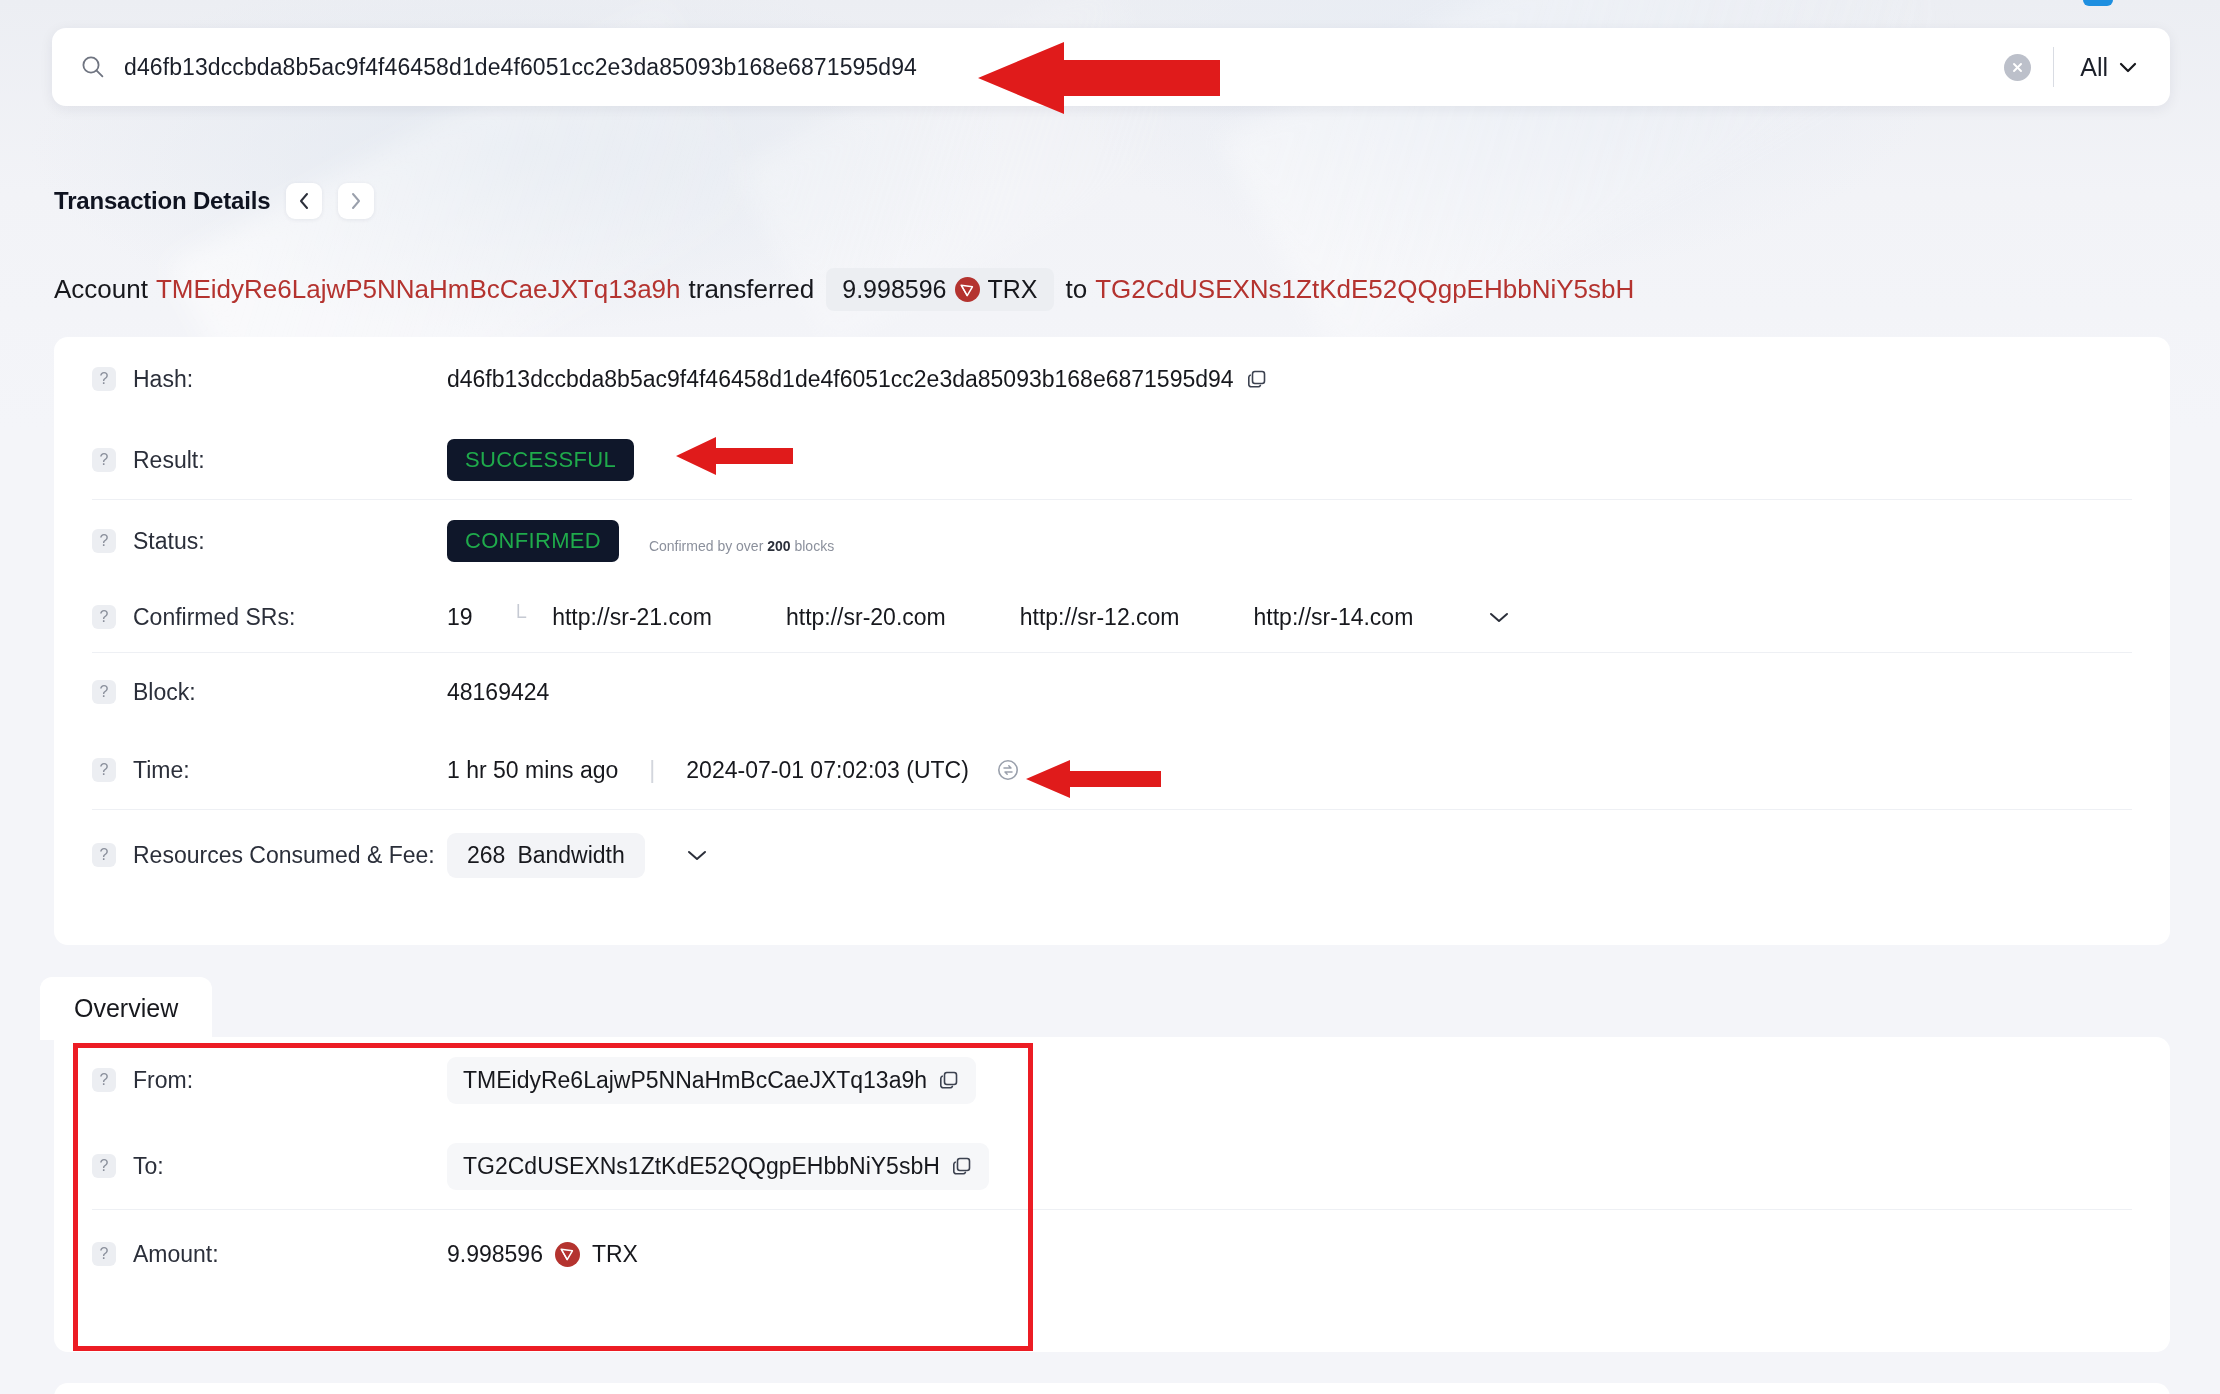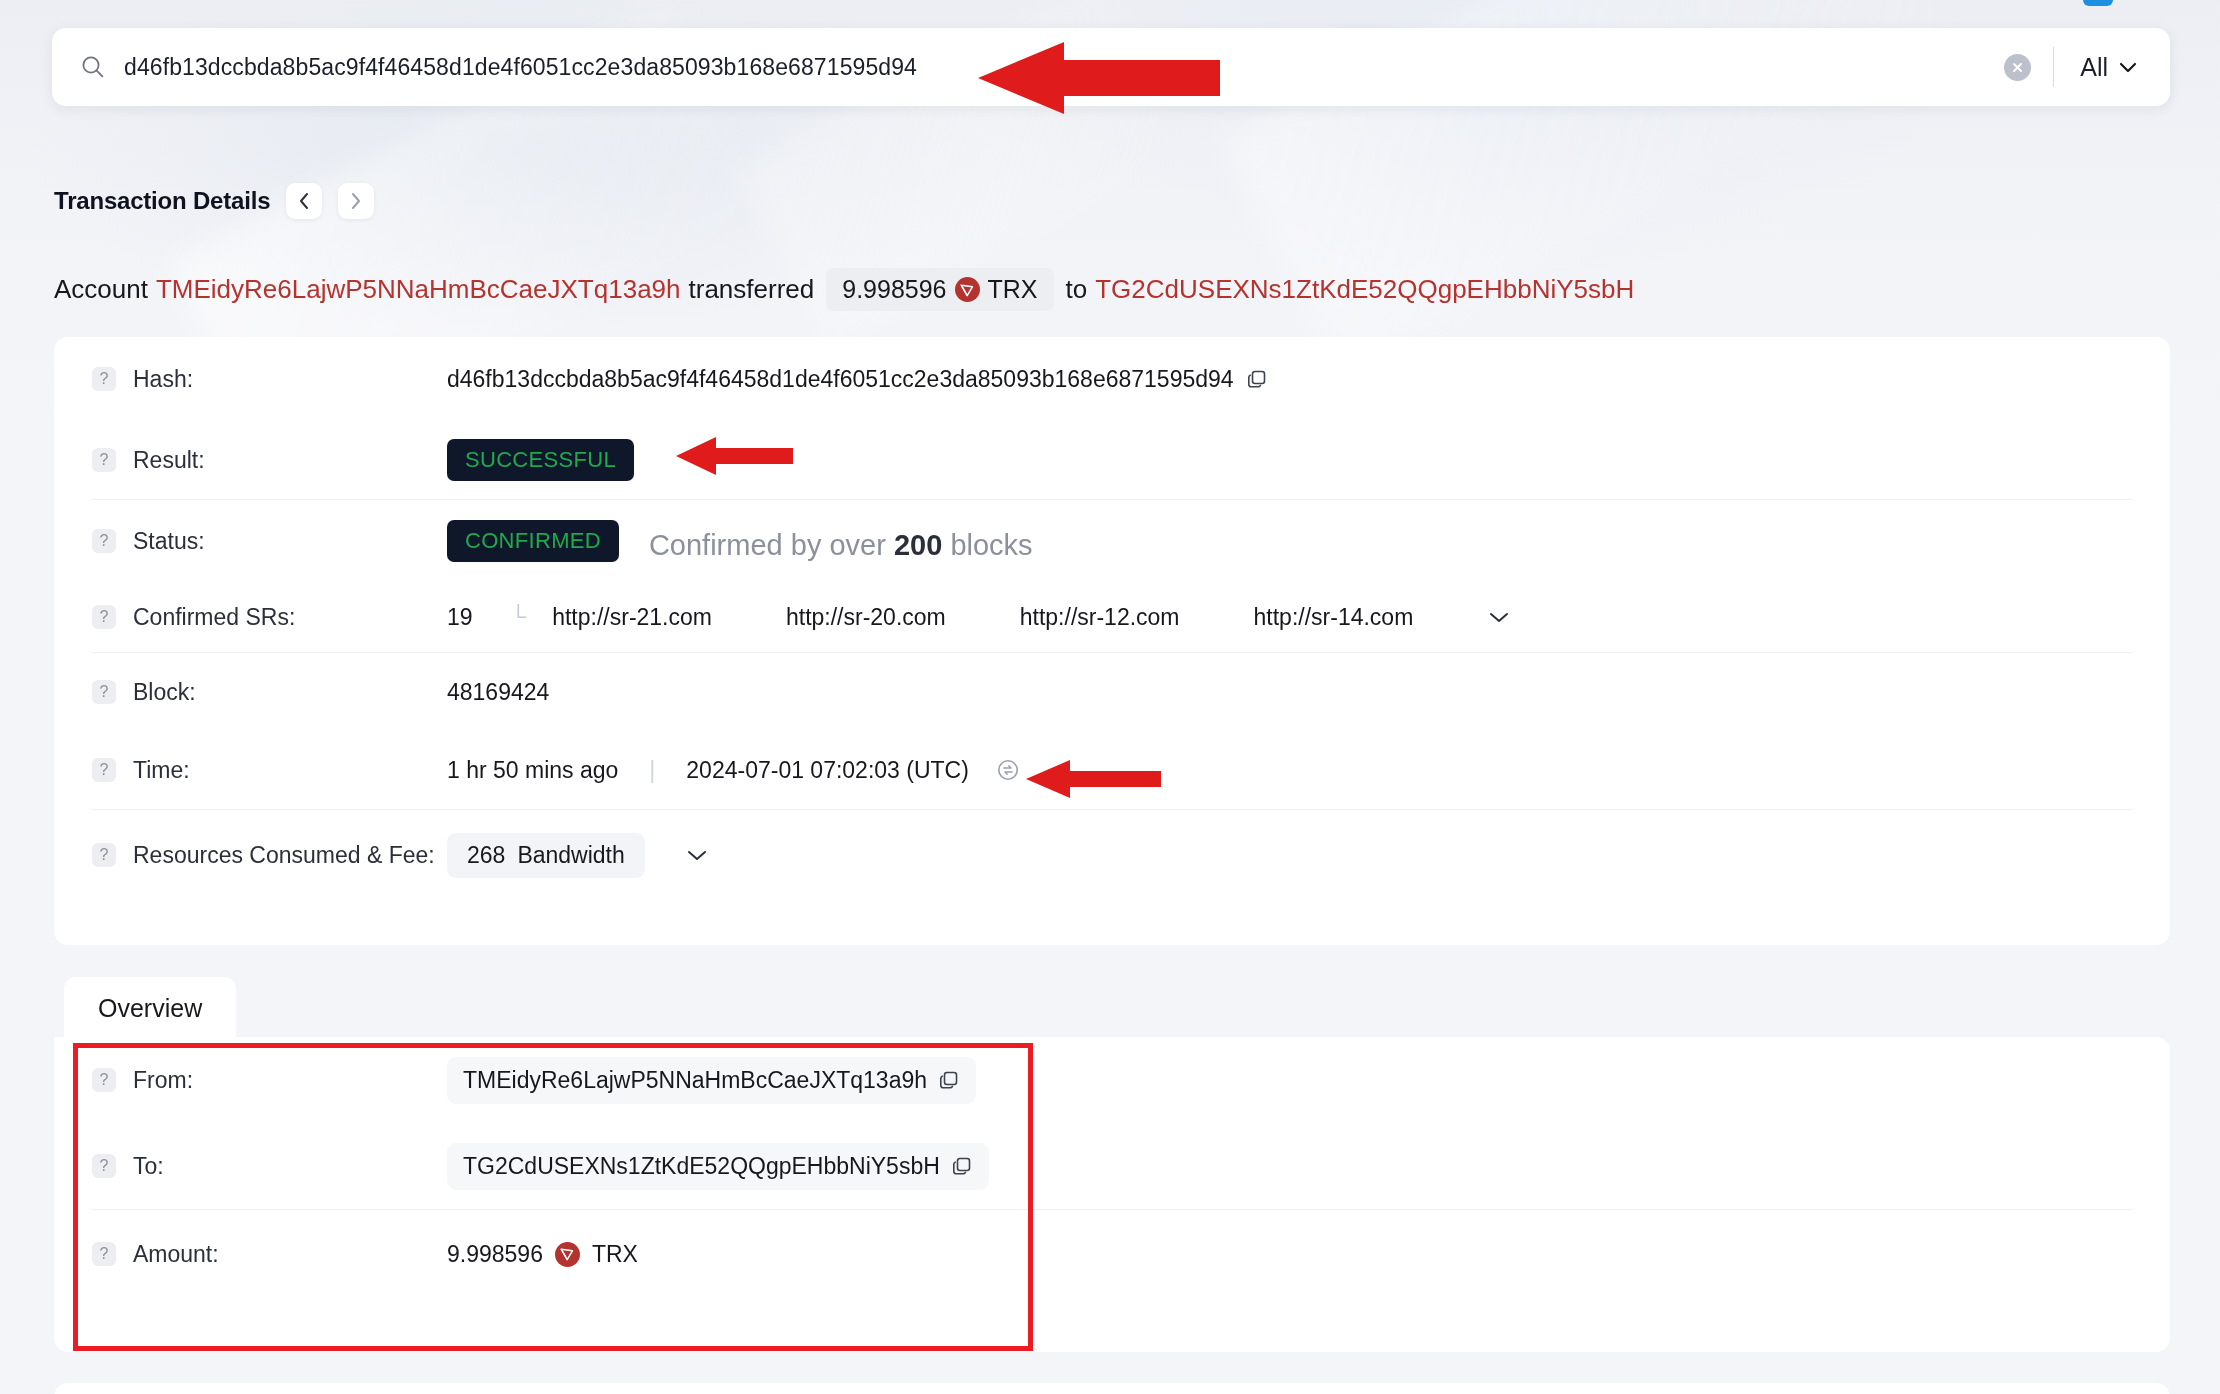--- a/index.html
+++ b/index.html
@@ -177,21 +177,21 @@
   .divider { height: 1px; background: #eef0f4; margin: 0 38px; }
 
   .badge {
     border-radius: 7px;
     padding: 8px 18px;
     font-size: 22px;
     letter-spacing: .3px;
   }
   .badge.green { background: #0f172a; color: #1faa4b; text-align: right; }
 
-  .muted { color: #8b909c; font-size: 29px; margin-top: 9px; }
+  .muted { color: #8b909c; font-size: 14px; margin-top: 9px; }
   .muted b { color: #2b2f3a; font-weight: 700; }
 
   .copy-ico { width: 22px; height: 22px; cursor: pointer; flex: 0 0 auto; }
   .copy-ico svg { display: block; }
 
   .sr-bracket { color: #c6cad3; font-size: 22px; margin: 0 14px 0 26px; }
   .sr-link { font-size: 23px; color: #17181d; margin-right: 62px; cursor: pointer; }
 
   .chev { cursor: pointer; display: inline-flex; }
 
@@ -224,21 +224,21 @@
   .trx-coin svg { display: block; }
   .trx-coin::after {
     content: "";
     position: absolute; left: 46%; top: 52%;
     width: 13px; height: 13px; border-radius: 50%;
     background: #f0b726;
     z-index: -1;
   }
 
   
-  .tabbar { position: absolute; left: 64px; top: 977px; display: flex; justify-content: flex-end; }
+  .tabbar { position: absolute; left: 40px; top: 977px; display: flex; justify-content: flex-end; }
   .tab {
     background: #ffffff;
     border-radius: 12px 12px 0 0;
     padding: 17px 34px;
     font-size: 25px;
     color: #17181d;
     cursor: pointer;
   }
 
   

